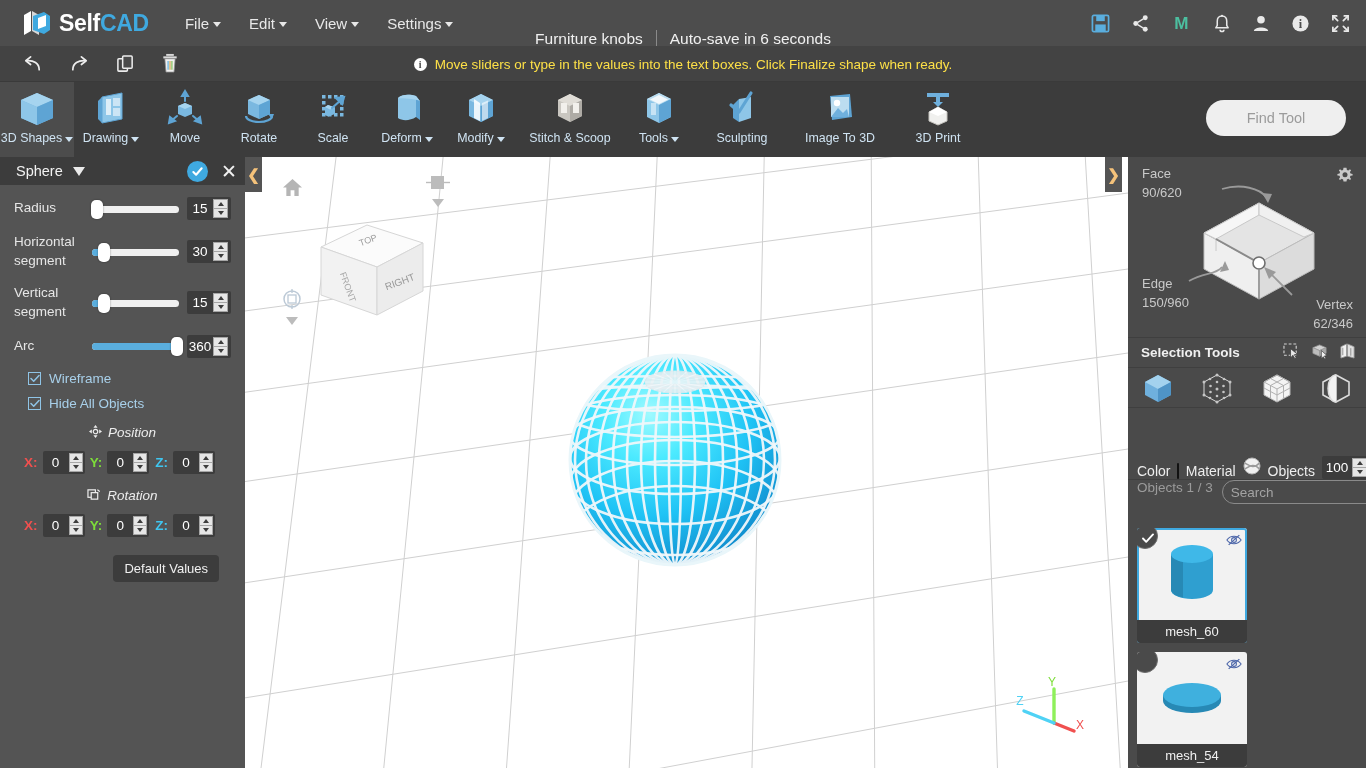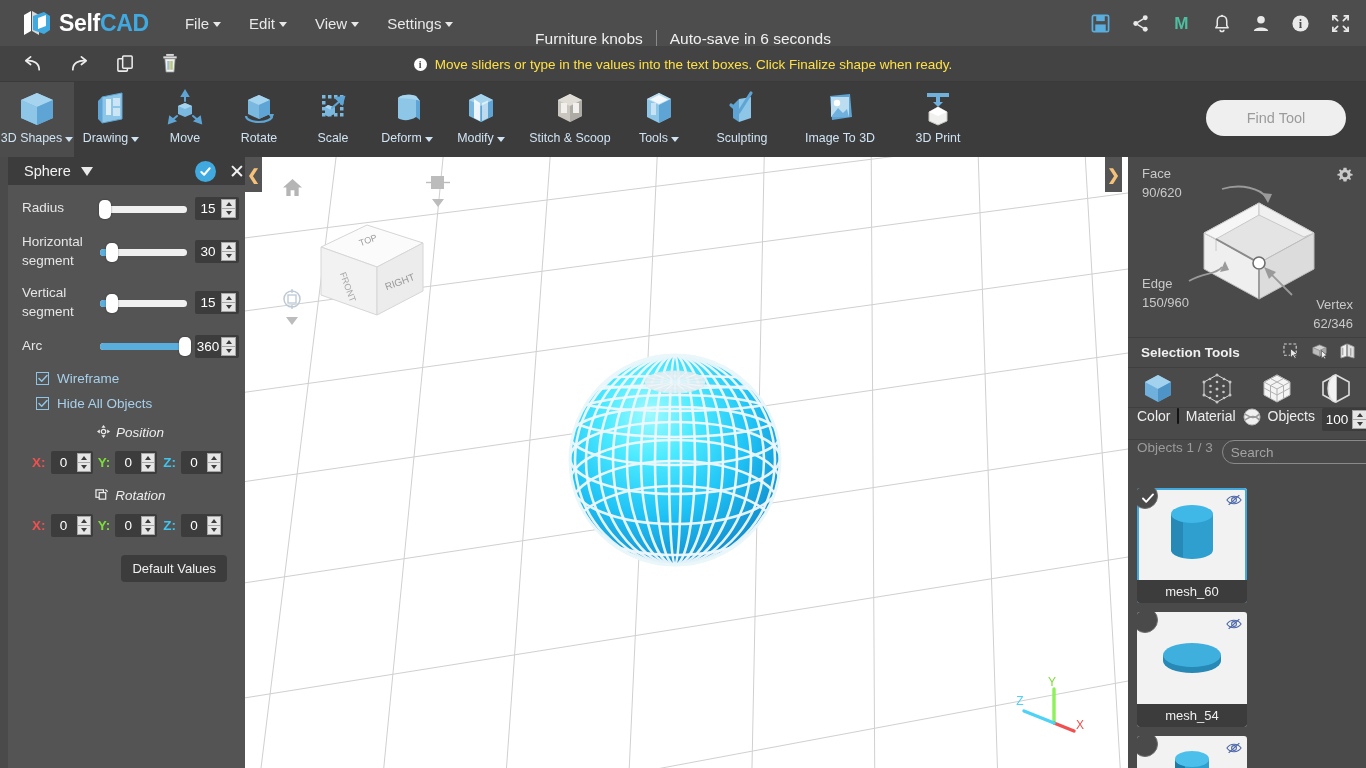--- a/index.html
+++ b/index.html
@@ -95,21 +95,21 @@
   }
   .findtool input {
     border: 0; background: transparent; outline: none; width: 112px;
     text-align: center; font-size: 14.5px; color: #6b6b6b;
     font-family: "Liberation Sans", sans-serif;
   }
   .findtool input::placeholder { color: #9b9b9b; }
 
   
   .leftpanel {
-    position: absolute; left: 8px; top: 157px; width: 245px; height: 611px;
+    position: absolute; left: 0; top: 157px; width: 245px; height: 611px;
     background: #545454;
   }
   .lp-head {
     height: 28px; background: #3c3c3c; display: flex; align-items: center;
     padding: 0 8px 0 16px;
   }
   .lp-title { color: #f2f2f2; font-size: 14.5px; }
   .lp-tri {
     width: 0; height: 0; border-left: 6px solid transparent;
     border-right: 6px solid transparent; border-top: 9px solid #eaeaea;
@@ -237,22 +237,23 @@
     border-top: 1px solid #3f3f3f; border-bottom: 1px solid #3f3f3f;
   }
   .seltools-label { color: #f0f0f0; font-size: 13.5px; font-weight: bold; flex: 1; }
   .seltools-icons { display: flex; align-items: center; gap: 11px; }
   .modebar {
     height: 40px; display: flex; align-items: center; justify-content: space-around;
     border-bottom: 1px solid #3f3f3f;
   }
   .modebtn { cursor: pointer; padding: 0 4px; line-height: 0; }
   .matbar {
-    height: 32px; display: flex; align-items: flex-start; gap: 7px; padding: 0 0 0 9px;
+    height: 32px; display: flex; align-items: flex-end; gap: 7px; padding: 0 0 0 9px;
     border-bottom: 1px solid #3f3f3f;
+    margin-top: 40px;
   }
   .matlabel { color: #ededed; font-size: 14px; }
   .swatch {
     width: 20px; height: 16px; border-radius: 9px; background: #121212; cursor: pointer;
   }
   .objbar {
     height: 40px; display: flex; align-items: flex-start; gap: 9px; padding: 0 9px;
   }
   .objcount { color: #9b9b9b; font-size: 13.5px; white-space: nowrap; }
   .searchpill {

